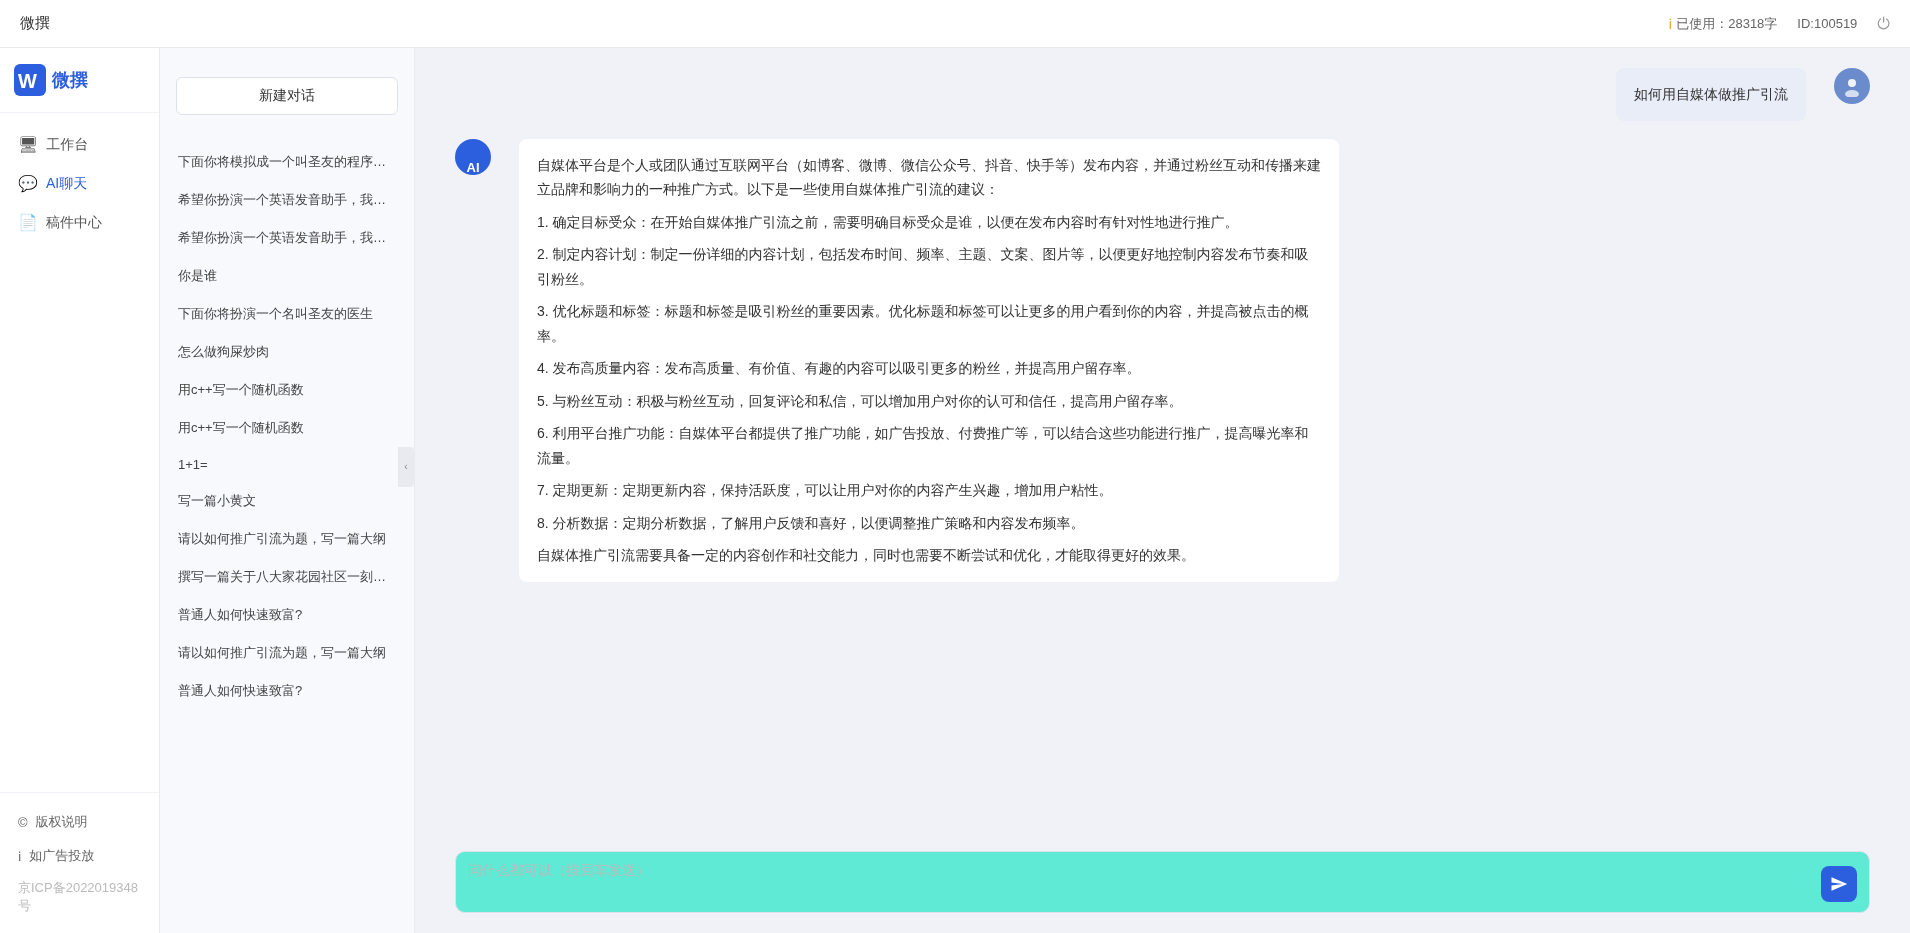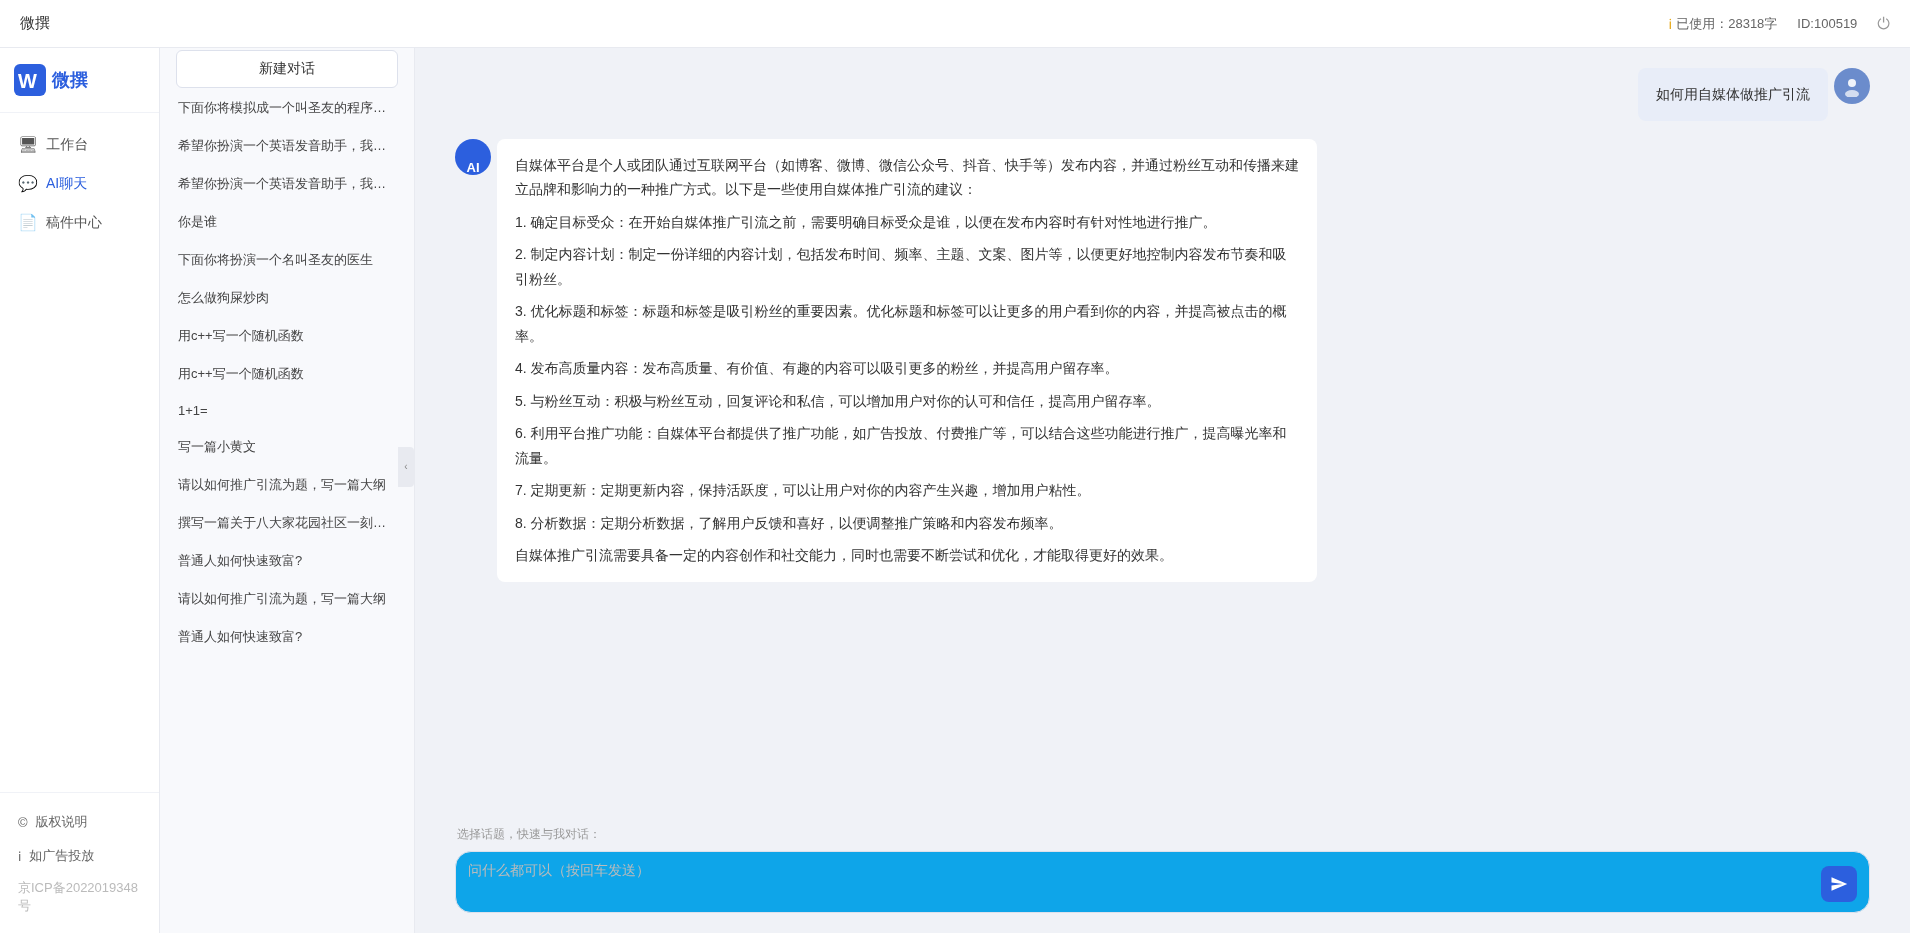--- a/index.html
+++ b/index.html
@@ -105,21 +105,21 @@
     #history-panel {
       width: 255px;
       background: #f8f9fc;
       border-right: 1px solid #e8eaf0;
       display: flex;
       flex-direction: column;
       flex-shrink: 0;
       overflow: hidden;
     }
     #history-panel .new-chat-btn {
-      margin: 2px 16px;
+      margin: 29px 16px;
       padding: 9px 0;
       background: #fff;
       border: 1px solid #dde1ec;
       border-radius: 6px;
       text-align: center;
       font-size: 14px;
       color: #333;
       cursor: pointer;
       flex-shrink: 0;
     }
@@ -173,21 +173,21 @@
     #chat-messages {
       flex: 1;
       overflow-y: auto;
       padding: 20px 40px;
     }
     #chat-messages::-webkit-scrollbar { width: 6px; }
     #chat-messages::-webkit-scrollbar-thumb { background: #ccc; border-radius: 4px; }
 
     .message-row {
       display: flex;
-      gap: 6px;
+      gap: 28px;
       margin-bottom: 18px;
       align-items: flex-start;
     }
     .message-row.user { justify-content: flex-end; }
     .avatar {
       width: 36px;
       height: 36px;
       border-radius: 50%;
       flex-shrink: 0;
       display: flex;
@@ -226,22 +226,22 @@
       padding: 0 40px 20px;
       flex-shrink: 0;
     }
     #input-area .quick-topic {
       font-size: 12px;
       color: #999;
       margin-bottom: 8px;
       padding-left: 2px;
     }
     #input-area .input-box {
-      background: #0ea5e9;
-      border-radius: 16px;
+      background: #5eead4;
+      border-radius: 10px;
       border: 1px solid #dde1ec;
       display: flex;
       align-items: flex-end;
       padding: 10px 12px;
       gap: 8px;
     }
     #input-area textarea {
       flex: 1;
       border: none;
       outline: none;
@@ -372,21 +372,20 @@
             <p>6. 利用平台推广功能：自媒体平台都提供了推广功能，如广告投放、付费推广等，可以结合这些功能进行推广，提高曝光率和流量。</p>
             <p>7. 定期更新：定期更新内容，保持活跃度，可以让用户对你的内容产生兴趣，增加用户粘性。</p>
             <p>8. 分析数据：定期分析数据，了解用户反馈和喜好，以便调整推广策略和内容发布频率。</p>
             <p>自媒体推广引流需要具备一定的内容创作和社交能力，同时也需要不断尝试和优化，才能取得更好的效果。</p>
           </div>
       </div>
 
     </div>
 
     <div id="input-area">
-      <div class="quick-topic">选择话题，快速与我对话：</div>
       <div class="input-box">
         <textarea id="chat-textarea" rows="1" placeholder="问什么都可以（按回车发送）" style=""></textarea>
         <div class="send-btn">
           <svg viewBox="0 0 24 24">
             <path d="M2 21l21-9L2 3v7l15 2-15 2v7z"></path>
           </svg>
         </div>
       </div>
     </div>
   </div>

